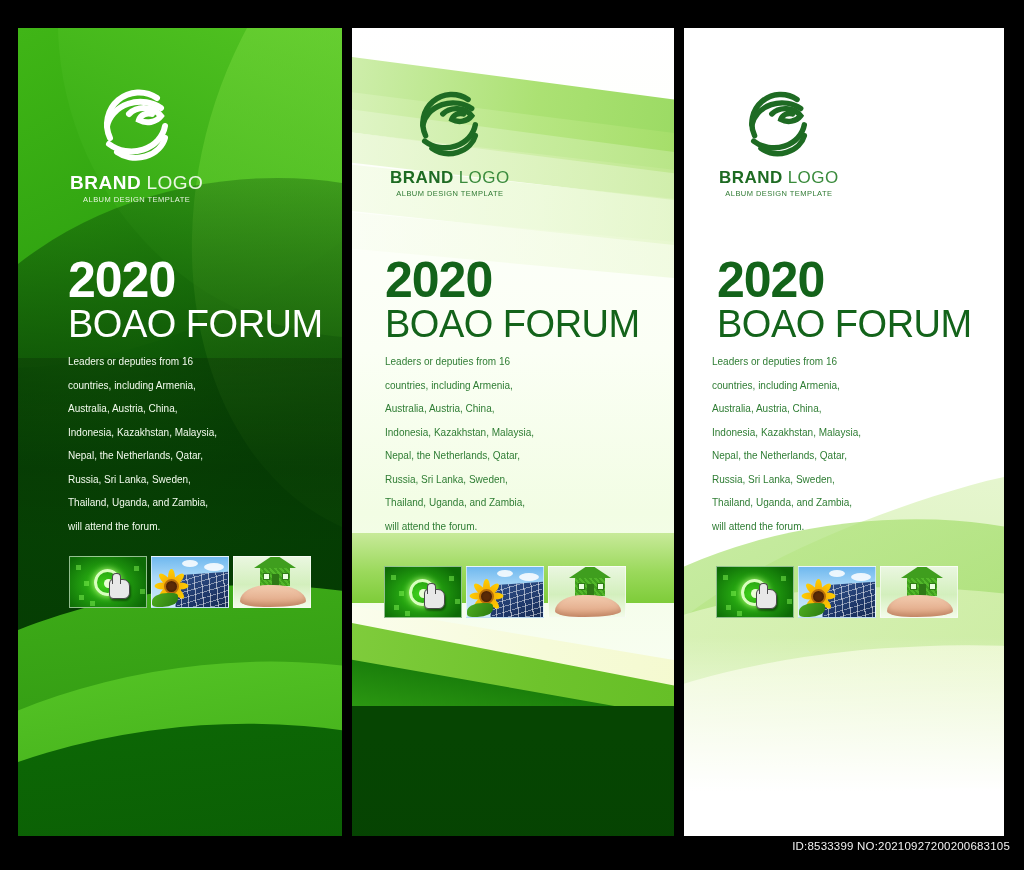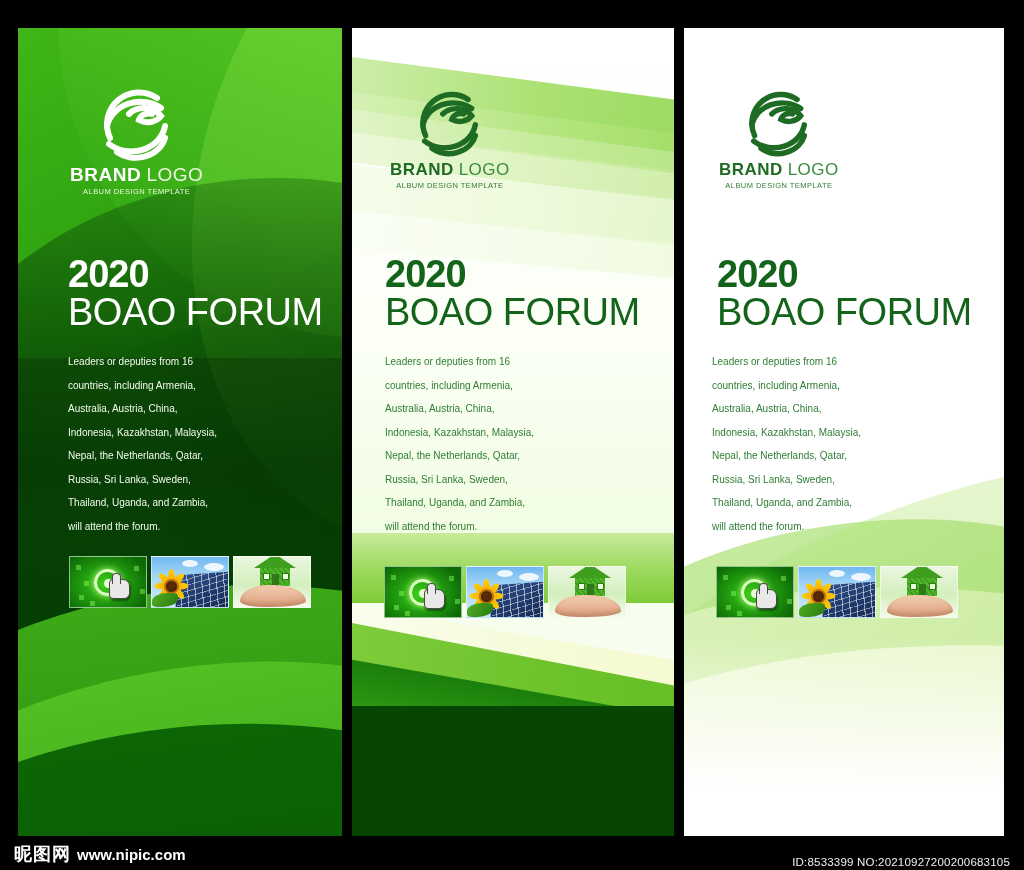--- a/index.html
+++ b/index.html
@@ -112,38 +112,38 @@
 
   
   .content{ position:absolute; inset:0; }
 
   .logo-block{ position:absolute; }
   #p1 .logo-block{ left:52px; top:58px; }
   #p2 .logo-block{ left:38px; top:60px; }
   #p3 .logo-block{ left:35px; top:60px; }
 
   .globe{ display:block; margin:0 auto; }
-  .brandline{ margin-top:2px; text-align:center; white-space:nowrap; }
+  .brandline{ margin-top:10px; text-align:center; white-space:nowrap; }
   .brandline .b1{ font-weight:bold; letter-spacing:.5px; }
   .brandline .b2{ font-weight:normal; letter-spacing:.5px; }
   .tagline{ text-align:center; font-size:7.5px; letter-spacing:.45px; margin-top:1px; white-space:nowrap; }
 
   .light .brandline{ color:#ffffff; font-size:19px; }
   .light .brandline .b2{ color:#eaf7e2; }
   .light .tagline{ color:#e8f5e0; }
   .dark .brandline{ color:#1e6b23; font-size:17px; }
   .dark .brandline .b2{ color:#3a8b3c; }
   .dark .tagline{ color:#2f7a33; }
 
   .headline{ position:absolute; }
   #p1 .headline{ left:50px; top:228px; }
   #p2 .headline{ left:385px; top:228px; }
   #p3 .headline{ left:712px; top:228px; }
   #panel2 .headline, #panel3 .headline{ left:33px; }
-  .year{ font-size:38px; font-weight:bold; line-height:.98; letter-spacing:-1px; }
+  .year{ font-size:50px; font-weight:bold; line-height:.98; letter-spacing:-1px; }
   .forum{ font-size:38px; font-weight:normal; line-height:1.02; letter-spacing:-.5px; white-space:nowrap; }
   .light .year, .light .forum{ color:#ffffff; }
   .dark .year, .dark .forum{ color:#13631a; }
 
   .body-copy{ position:absolute; width:250px; font-size:10px; line-height:23.5px; }
   #panel1 .body-copy{ left:50px; top:322px; color:#f3fbee; width:250px; }
   #panel2 .body-copy{ left:33px; top:322px; color:#2f7d34; width:255px; }
   #panel3 .body-copy{ left:28px; top:322px; color:#2f7d34; width:255px; }
 
   .thumbs{ position:absolute; display:flex; gap:4px; }
@@ -198,21 +198,21 @@
     background:linear-gradient(180deg,#f3cdb0 0%, #e6b292 60%, #d79c79 100%);
     border-radius:46% 54% 60% 40% / 80% 80% 30% 30%;
     box-shadow:inset 0 -3px 5px rgba(160,100,70,.4); }
 
   
   #footer{ position:absolute; left:0; bottom:0; width:1024px; height:34px; background:#000; }
   .f-left{ position:absolute; left:14px; top:6px; display:flex; align-items:baseline; gap:6px; }
   .f-cn{ color:#fff; font-size:18px; font-weight:bold; letter-spacing:1px;
     font-family:"DejaVu Sans", sans-serif; }
   .f-url{ color:#fff; font-size:15px; font-weight:bold; }
-  .f-right{ position:absolute; right:14px; top:20px; color:#f0f0f0; font-size:11.5px; letter-spacing:.2px; }
+  .f-right{ position:absolute; right:14px; top:4px; color:#f0f0f0; font-size:11.5px; letter-spacing:.2px; }
 </style>
 </head>
 <body>
 
 <div id="stage">
 
   <div class="panel" id="panel1">
     <div class="p1-base"></div>
     <div class="p1-arc p1-arc-a"></div>
     <div class="p1-arc p1-arc-b"></div>
@@ -462,20 +462,16 @@
           <span class="win" style="left:29px;top:16px"></span>
           <span class="win" style="left:48px;top:16px"></span>
           <span class="door"></span>
             <span class="palm"></span>
         </div>
       </div>
     </div>
   </div>
 
   <div id="footer">
-    <div class="f-left">
-      <span class="f-cn">昵图网</span>
-      <span class="f-url">www.nipic.com</span>
-    </div>
     <div class="f-right">ID:8533399 NO:20210927200200683105</div>
   </div>
 
 </div>
 
 </body></html>

